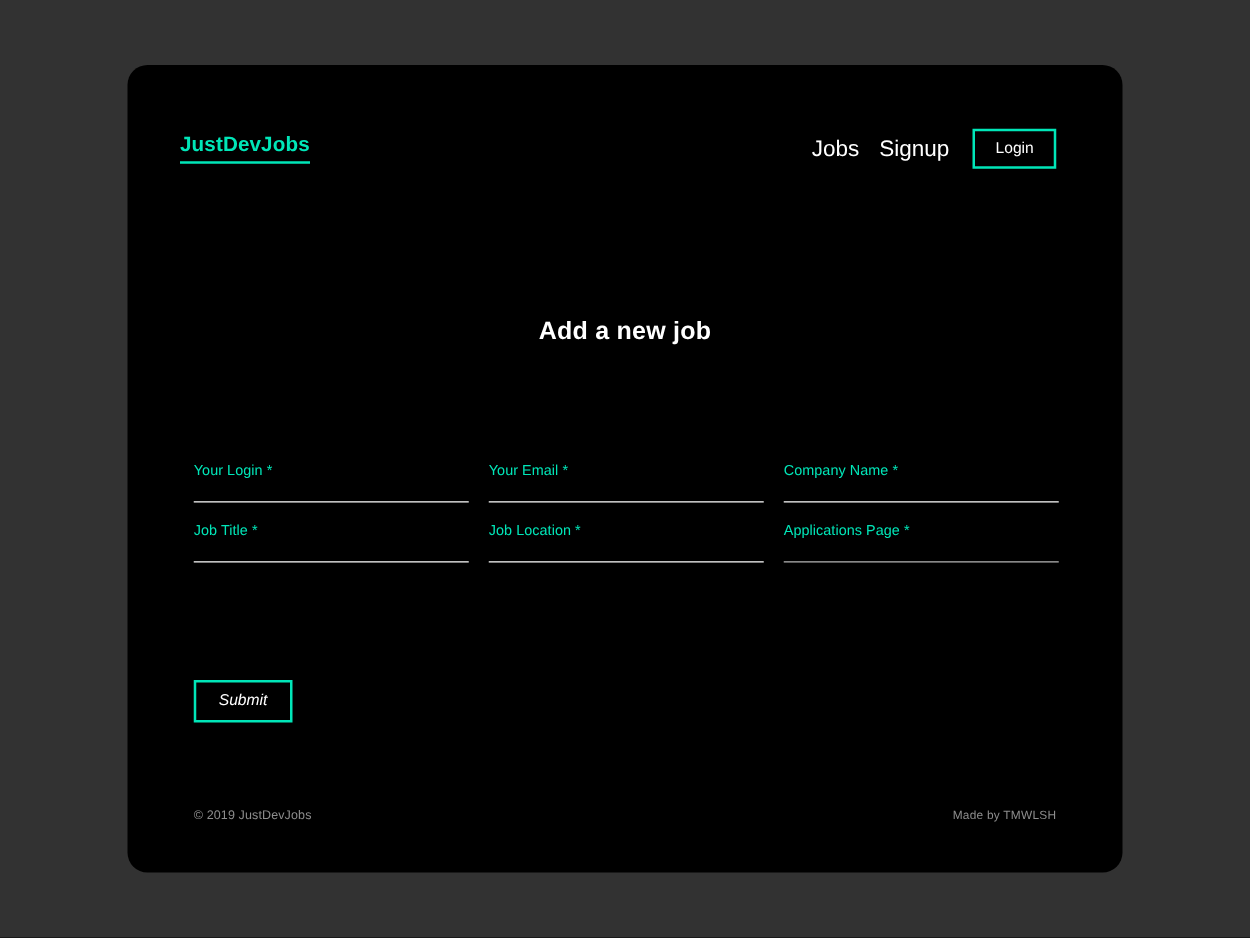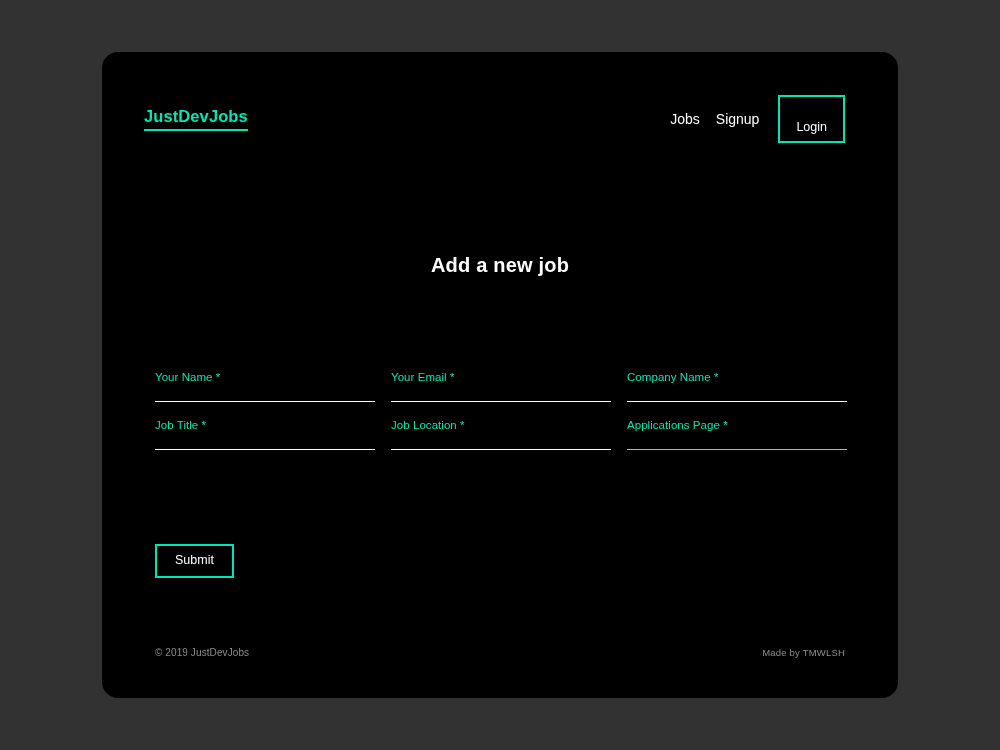--- a/index.html
+++ b/index.html
@@ -56,36 +56,36 @@
   }
 
   .main-nav {
     display: flex;
     align-items: center;
     gap: 0;
   }
 
   .nav-link {
     color: #ffffff;
-    font-size: 14px;
+    font-size: 18px;
     text-decoration: none;
     padding: 0 8px;
     line-height: 1;
     cursor: pointer;
     white-space: nowrap;
   }
 
   .nav-login-btn {
     margin-left: 11px;
     border: 2px solid #00e6b8;
     background: #000000;
     color: #ffffff;
     font-family: "Liberation Sans", sans-serif;
     font-size: 12.5px;
-    padding: 24px 16px 8px;
+    padding: 7px 16px 8px;
     line-height: 1;
     cursor: pointer;
     white-space: nowrap;
   }
 
   
   .page-heading {
     position: absolute;
     top: 202px;
     left: 0;
@@ -162,20 +162,21 @@
 
   .submit-btn {
     border: 2px solid #00e6b8;
     background: #000000;
     color: #ffffff;
     font-family: "Liberation Sans", sans-serif;
     font-size: 12.5px;
     padding: 8px 18px 9px;
     line-height: 1;
     cursor: pointer;
+    font-style: italic;
   }
 
   
   .site-footer {
     position: absolute;
     bottom: 40px;
     left: 53px;
     right: 53px;
     display: flex;
     align-items: center;
@@ -208,21 +209,21 @@
     </nav>
   </div>
 
   <h1 class="page-heading">Add a new job</h1>
 
   <form class="job-form">
     <div class="form-grid">
 
       <div class="form-field">
         <label class="field-label">
-          <span>Your Name</span>
+          <span>Your Login</span>
           <span class="req-star">*</span>
         </label>
         <input class="field-input" type="text" placeholder="" style="">
       </div>
 
       <div class="form-field">
         <label class="field-label">
           <span>Your Email</span>
           <span class="req-star">*</span>
         </label>

